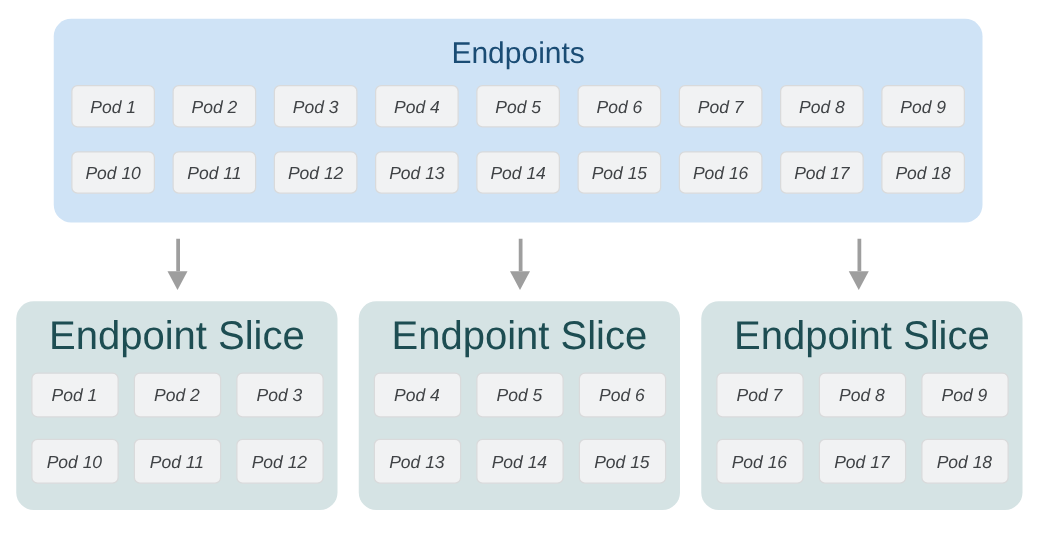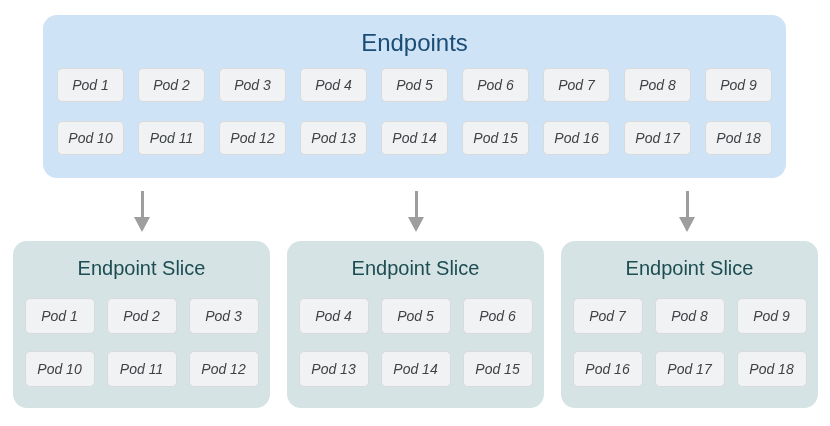--- a/index.html
+++ b/index.html
@@ -69,21 +69,21 @@
   }
   .slice-box{
     flex:1;
     box-sizing:border-box;
     background:var(--slice-bg);
     border-radius:14px;
   }
   .slice-title{
     padding-top:12px;
     text-align:center;
-    font-size:20px;line-height:30px;
+    font-size:32px;line-height:30px;
     font-weight:500;
     color:var(--slice-title);
   }
   .slice-pod-grid{
     width:234px;
     margin:15px auto 0 auto;
     display:grid;
     grid-template-columns:repeat(3,70px);
     column-gap:12px;row-gap:17px;
   }

